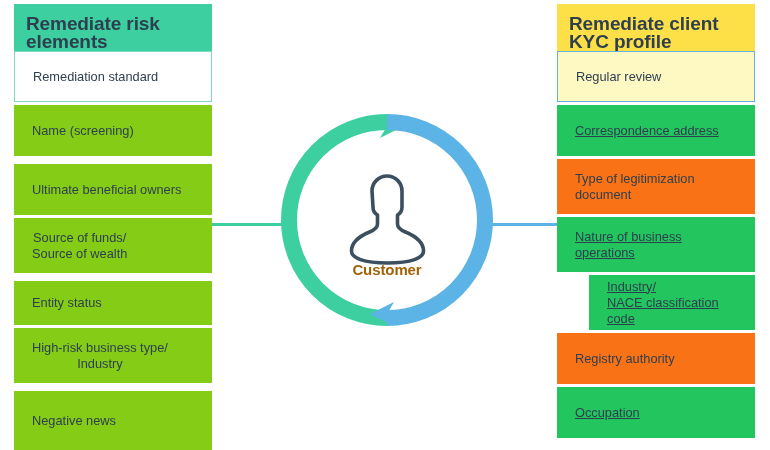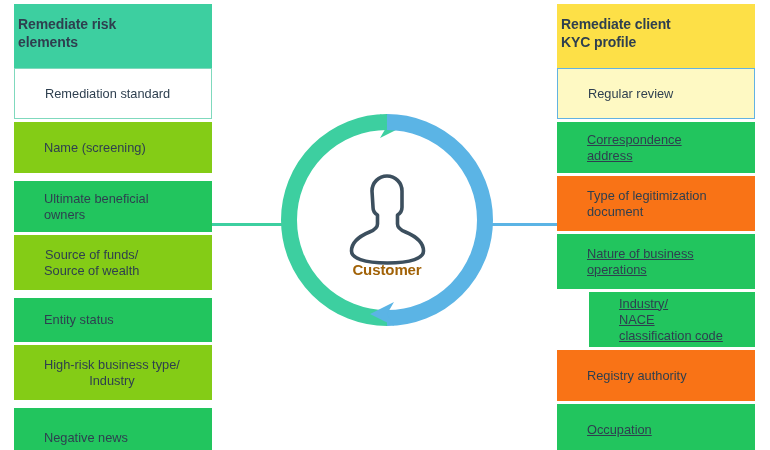--- a/index.html
+++ b/index.html
@@ -37,49 +37,49 @@
     top: 4px;
     width: 198px;
     display: flex;
     flex-direction: column;
   }
   .panel.left  { left: 14px; }
   .panel.right { left: 557px; }
 
   .panel-header {
     box-sizing: border-box;
-    height: 64px;
-    padding: 11px 14px 0 4px;
-    font-size: 14px;
+    height: 47px;
+    padding: 11px 14px 0 12px;
+    font-size: 19px;
     font-weight: bold;
     line-height: 18px;
     letter-spacing: -0.1px;
     color: #2e3f4f;
     white-space: pre-line;
   }
   .panel.left  .panel-header { background: #3dcfa0; }
   .panel.right .panel-header { background: #fde047; }
 
   .row {
     box-sizing: border-box;
     display: flex;
     align-items: center;
-    padding: 0 30px;
+    padding: 0 18px;
     font-size: 12.8px;
     line-height: 16px;
     color: #2e3f4f;
     white-space: pre-line;
     margin-top: 3px;
   }
   .row.first { margin-top: 0; }
 
   
   .row.g-white { background: #ffffff; border: 1px solid #7fd9bd; }
   .row.g-light { background: #84cc16; text-align: center; }
-  .row.g-mid   { background: #22c55e; margin-top: 8px; }
+  .row.g-mid   { background: #84cc16; margin-top: 8px; }
 
   
   .row.b-white { background: #fef9c3; border: 1px solid #62b2e2; }
   .row.b-light { background: #22c55e; text-decoration: underline; }
   .row.b-mid   { background: #f97316; }
 
   
   #center {
     position: absolute;
     left: 280px;

